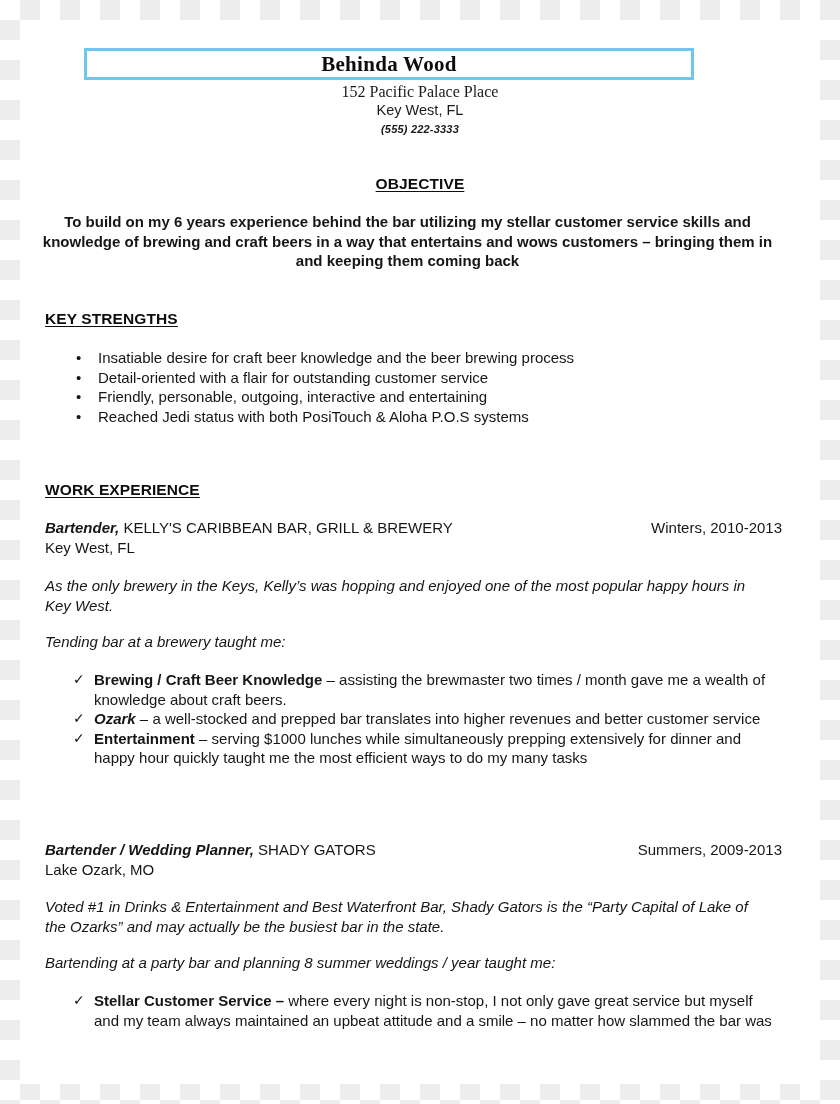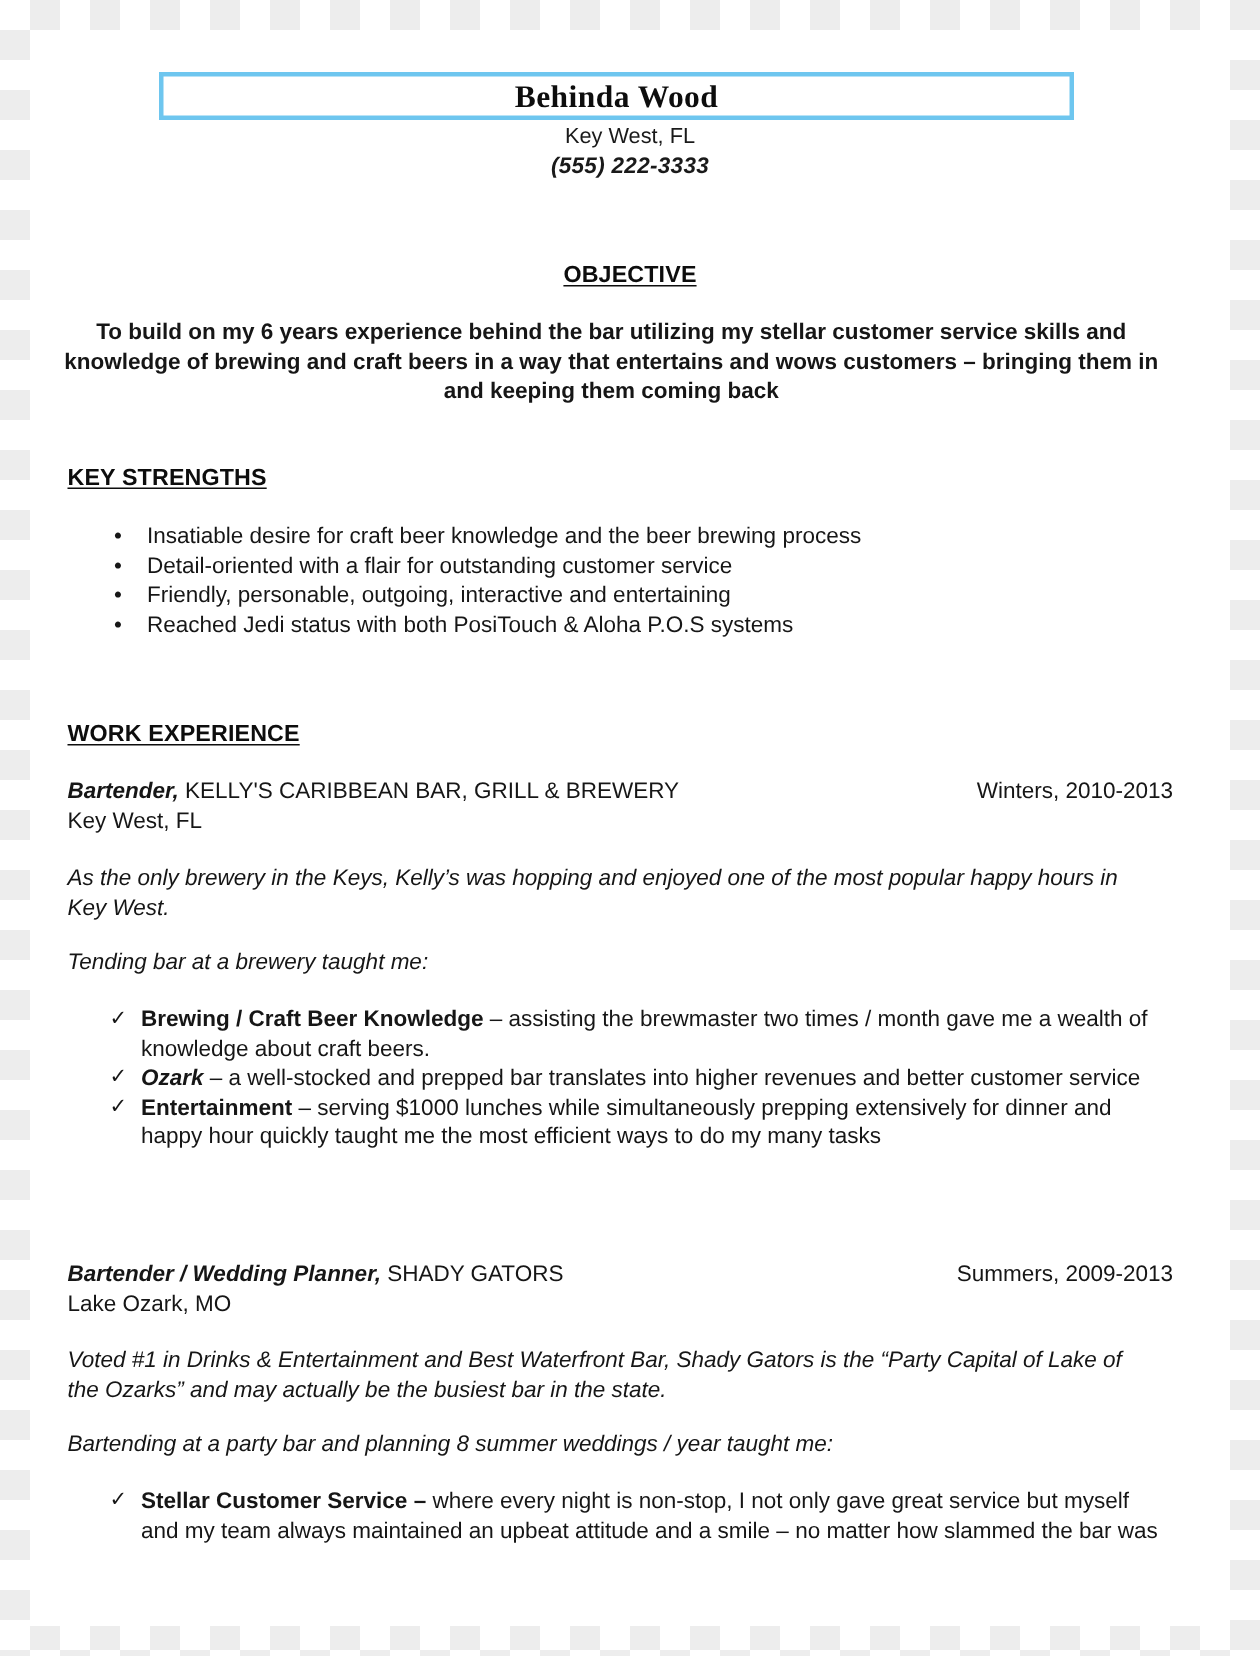--- a/index.html
+++ b/index.html
@@ -27,21 +27,21 @@
     top: 20px;
     width: 800px;
     height: 1064px;
     background: #ffffff;
     box-sizing: border-box;
   }
 
   
   .name-box {
     position: absolute;
-    left: 86px;
+    left: 64px;
     top: 28px;
     width: 610px;
     height: 32px;
     border: 3px solid #6ec6ef;
     background: #ffffff;
     box-sizing: border-box;
     display: flex;
     align-items: center;
     justify-content: center;
   }
@@ -67,21 +67,21 @@
     color: #1a1a1a;
   }
   .contact-line.serif {
     font-family: "Liberation Serif", serif;
     font-size: 16px;
     line-height: 19px;
   }
   .contact-line.phone {
     font-weight: bold;
     font-style: italic;
-    font-size: 15px;
+    font-size: 11px;
     letter-spacing: 0.2px;
   }
 
   
   .sec-head {
     font-size: 15.5px;
     font-weight: bold;
     text-decoration: underline;
     text-underline-offset: 2px;
     color: #0d0d0d;
@@ -181,20 +181,21 @@
 </head>
 <body>
 
 <div class="page">
 
   <div class="name-box">
     <span class="name-text">Behinda Wood</span>
   </div>
 
   <div class="contact-block">
+    <div class="contact-line serif">152 Pacific Palace Place</div>
     <div class="contact-line">Key West, FL</div>
     <div class="contact-line phone">(555) 222-3333</div>
   </div>
 
   <div class="blk" id="objective-head">
     <div class="sec-head centered">OBJECTIVE</div>
   </div>
   <div class="blk" id="objective-body">
     <div class="body-text centered">To build on my 6 years experience behind the bar utilizing my stellar customer service skills and knowledge of brewing and craft beers in a way that entertains and wows customers – bringing them in and keeping them coming back</div>
   </div>

